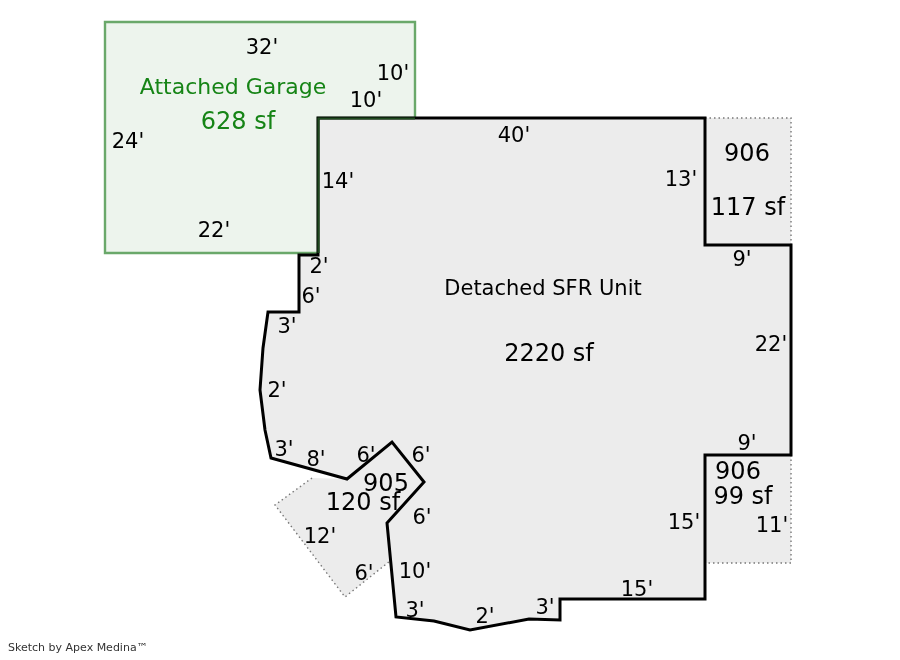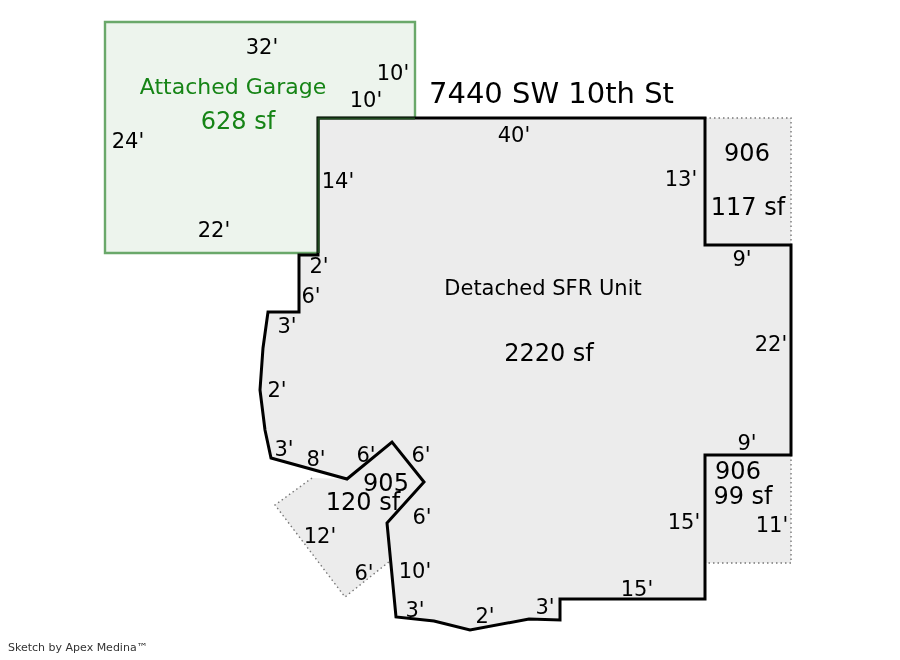--- a/index.html
+++ b/index.html
@@ -85,15 +85,14 @@
       <text x="238" y="121" class="garage-area">628 sf</text>
       <text x="543" y="288" class="unit-name">Detached SFR Unit</text>
       <text x="549" y="353" class="unit-area">2220 sf</text>
       <text x="747" y="153" class="area-num">906</text>
       <text x="748" y="207" class="area-num">117 sf</text>
       <text x="738" y="471" class="area-num">906</text>
       <text x="743" y="496" class="area-num">99 sf</text>
       <text x="386" y="483" class="area-num">905</text>
       <text x="363" y="502" class="area-num">120 sf</text>
     </svg>
-  <div id="title">7440 SW 10th St</div>
   <div id="credit">Sketch by Apex Medina™</div>
 </div>
 
 </body></html>

